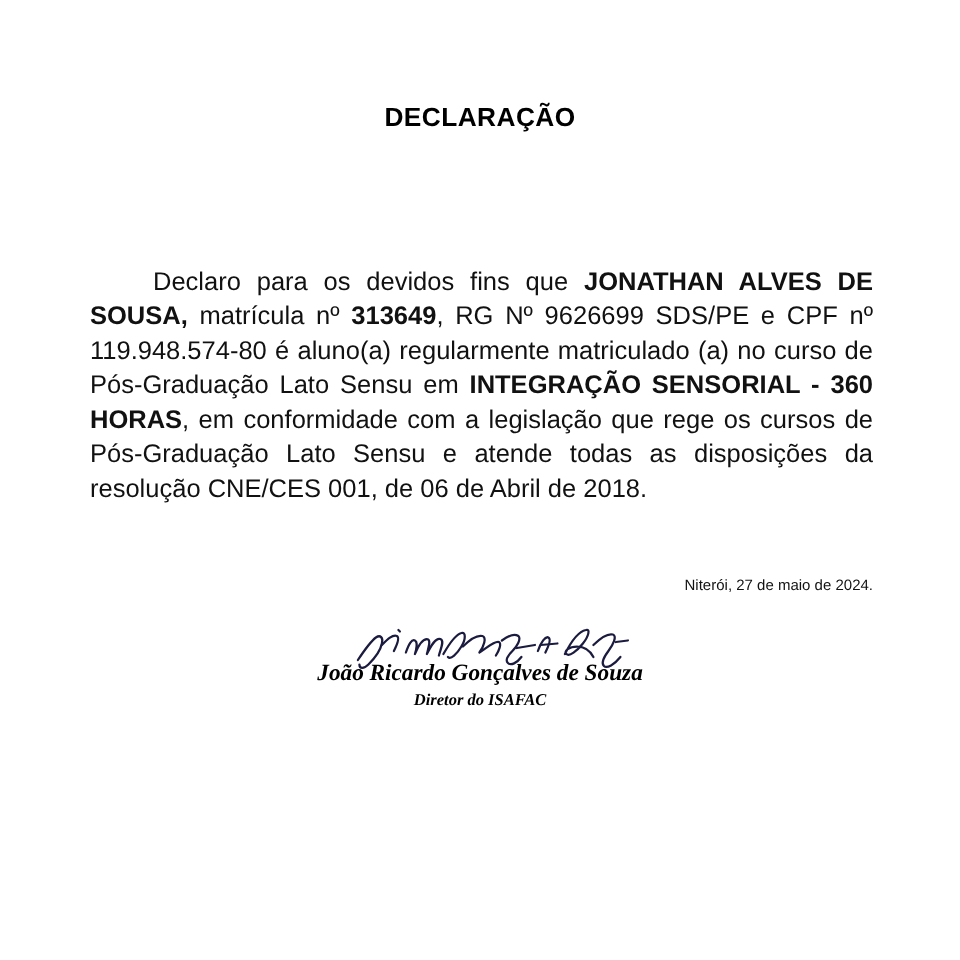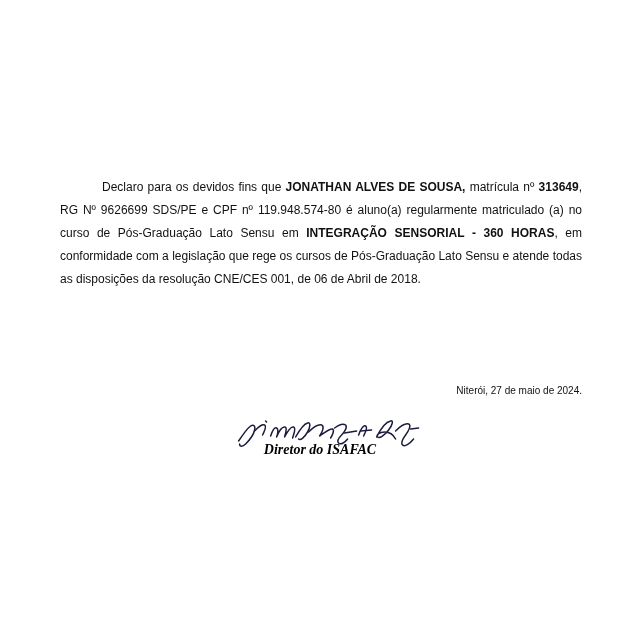--- a/index.html
+++ b/index.html
@@ -39,21 +39,21 @@
   
   .body-block {
     position: absolute;
     top: 176px;
     left: 60px;
     width: 522px;
   }
 
   .para {
     margin: 0;
-    font-size: 12px;
+    font-size: 17px;
     line-height: 23px;
     text-align: justify;
     text-justify: inter-word;
     color: #111;
   }
 
   .para + .para {
     margin-top: 0px;
   }
 
@@ -111,31 +111,32 @@
     line-height: 18px;
     color: #000;
     white-space: nowrap;
   }
 
   .sign-role {
     position: relative;
     font-family: "Liberation Serif", "DejaVu Serif", serif;
     font-weight: bold;
     font-style: italic;
-    font-size: 14px;
+    font-size: 11px;
     line-height: 18px;
     color: #000;
     white-space: nowrap;
   }
 </style>
 </head>
 <body>
 
 <div class="page">
 
+  <div class="doc-title">DECLARAÇÃO</div>
 
   <div class="body-block">
 
     <p class="para">
       <span class="indent"></span><span>Declaro para os devidos fins que </span><span class="b">JONATHAN ALVES DE SOUSA,</span><span> matrícula nº </span><span class="b">313649</span><span>, RG Nº 9626699 SDS/PE e CPF nº 119.948.574-80 é aluno(a) regularmente matriculado (a) no curso de Pós-Graduação Lato Sensu em </span><span class="b">INTEGRAÇÃO SENSORIAL - 360 HORAS</span><span>, em conformidade com a legislação que rege os cursos de Pós-Graduação Lato Sensu e atende todas as disposições da resolução CNE/CES 001, de 06 de Abril de 2018.</span>
     </p>
 
 
   </div>
 
@@ -155,17 +156,18 @@
           <path d="M102 13 C106 10, 110 8, 113 10 C115 12, 112 17, 109 20 C106 23, 104 26, 106 28 C108 30, 112 28, 115 24"></path>
           <path d="M112 18 L124 16"></path>
           <path d="M126 20 C128 14, 131 10, 133 11 C135 12, 133 17, 131 21"></path>
           <path d="M128 16 L139 15"></path>
           <path d="M144 22 C148 14, 153 7, 158 6 C161 5, 160 10, 156 15 C152 20, 147 24, 145 22 C143 20, 147 17, 152 17 C157 17, 161 20, 163 24"></path>
           <path d="M163 16 C167 12, 172 8, 176 9 C179 10, 176 16, 173 20 C170 24, 168 28, 170 30 C172 32, 177 29, 181 24"></path>
           <path d="M178 14 L186 13"></path>
         </g>
       </svg>
 
+      <div class="sign-name">João Ricardo Gonçalves de Souza</div>
       <div class="sign-role">Diretor do ISAFAC</div>
     </div>
   </div>
 
 </div>
 
 </body></html>

